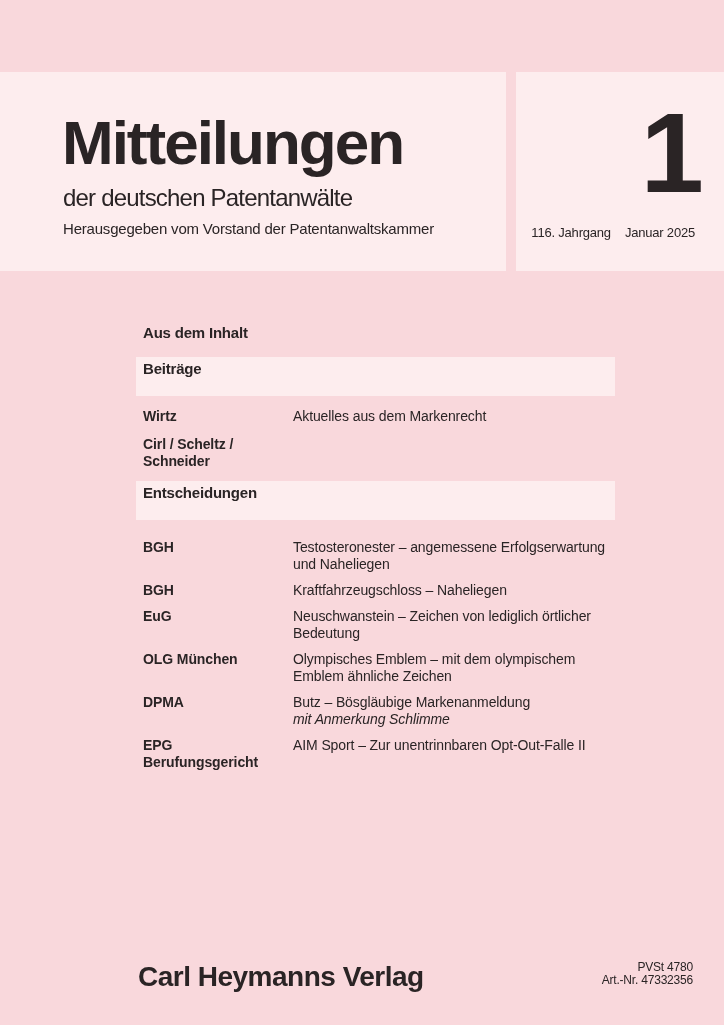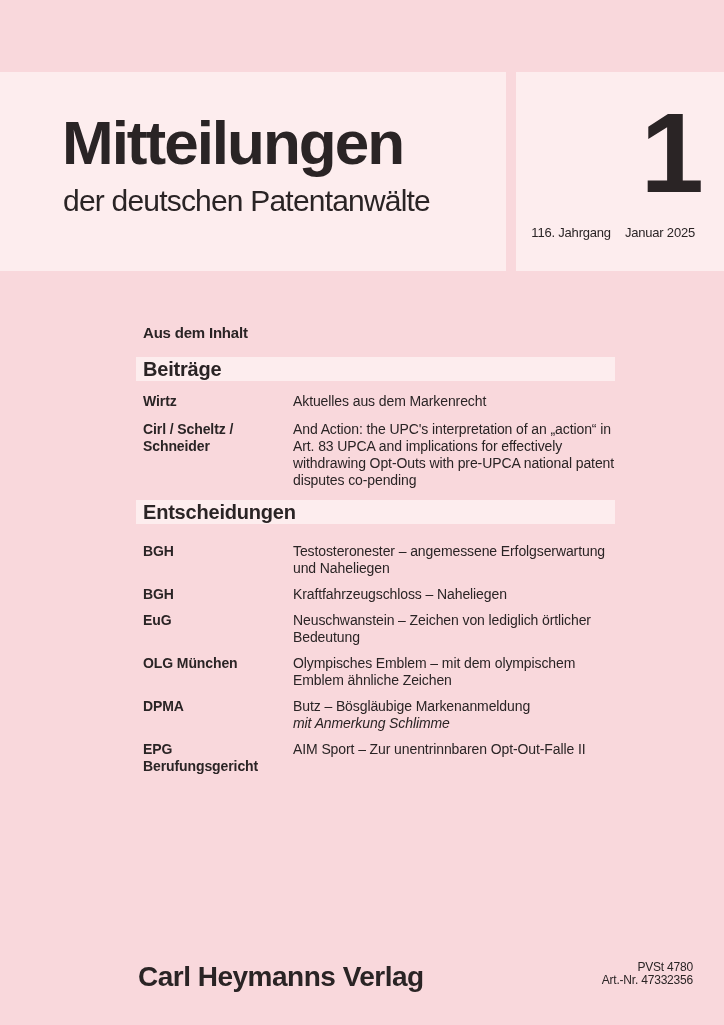--- a/index.html
+++ b/index.html
@@ -20,21 +20,21 @@
     position: absolute; left: 0; top: 72px; width: 506px; height: 199px;
     background: var(--panel);
   }
   .journal-title {
     position: absolute; left: 62px; top: 40px;
     font-size: 62px; font-weight: bold; line-height: 1;
     letter-spacing: -2px; white-space: nowrap;
   }
   .journal-subtitle {
     position: absolute; left: 63px; top: 114px;
-    font-size: 30px; font-weight: normal; line-height: 1;
+    font-size: 24px; font-weight: normal; line-height: 1;
     letter-spacing: -0.8px; white-space: nowrap;
   }
   .journal-publisher-line {
     position: absolute; left: 63px; top: 149px;
     font-size: 15px; line-height: 1.1; letter-spacing: -0.2px; white-space: nowrap;
   }
   .masthead-right {
     position: absolute; left: 516px; top: 72px; width: 208px; height: 199px;
     background: var(--panel);
   }
@@ -48,22 +48,22 @@
   }
   .issue-meta .issue-date { margin-left: 14px; }
   .contents {
     position: absolute; left: 136px; top: 324px; width: 479px;
   }
   .contents-heading {
     font-size: 15px; font-weight: bold; line-height: 18px;
     margin: 0 0 15px 7px; letter-spacing: -0.2px;
   }
   .section-band {
-    height: 24px; line-height: 24px; background: var(--panel);
-    font-size: 20px; font-weight: bold; padding-left: 7px;
+    height: 39px; line-height: 24px; background: var(--panel);
+    font-size: 15px; font-weight: bold; padding-left: 7px;
     letter-spacing: -0.2px; margin-bottom: 12px;
   }
   .section-band.second { margin-top: 4px; margin-bottom: 19px; }
   .toc-row {
     display: flex; padding-left: 7px;
     font-size: 14px; line-height: 17px; letter-spacing: -0.1px; gap: 38px;
   }
   .section-articles .toc-row { margin-bottom: 11px; }
   .section-decisions .toc-row { margin-bottom: 9px; justify-content: flex-end; }
   .toc-author { width: 112px; flex: 0 0 112px; font-weight: bold; padding-right: 6px; }
@@ -77,41 +77,41 @@
     position: absolute; right: 31px; top: 961px;
     font-size: 12px; line-height: 13px; text-align: right; letter-spacing: -0.2px;
   }
 </style>
 </head>
 <body>
 
 <div class="masthead-left">
   <h1 class="journal-title">Mitteilungen</h1>
   <div class="journal-subtitle">der deutschen Patentanwälte</div>
+  <div class="journal-publisher-line">Herausgegeben vom Vorstand der Patentanwaltskammer</div>
 </div>
 
 <div class="masthead-right">
   <div class="issue-number">1</div>
   <div class="issue-meta">
     <span class="issue-volume">116. Jahrgang</span><span class="issue-date">Januar 2025</span>
   </div>
 </div>
 
 <div class="contents">
   <div class="contents-heading">Aus dem Inhalt</div>
 
   <div class="section-band">Beiträge</div>
   <div class="section-articles">
     <div class="toc-row">
       <div class="toc-author">Wirtz</div>
       <div class="toc-title">Aktuelles aus dem Markenrecht</div>
     </div>
     <div class="toc-row">
       <div class="toc-author">Cirl / Scheltz / Schneider</div>
-      <div class="toc-title">And Action: the UPC's interpretation of an „action“ in Art. 83 UPCA and implications for effectively withdrawing Opt-Outs with pre-UPCA national patent disputes co-pending</div>
     </div>
   </div>
 
   <div class="section-band second">Entscheidungen</div>
   <div class="section-decisions">
     <div class="toc-row">
       <div class="toc-author">BGH</div>
       <div class="toc-title">Testosteronester – angemessene Erfolgserwartung und Naheliegen</div>
     </div>
     <div class="toc-row">

